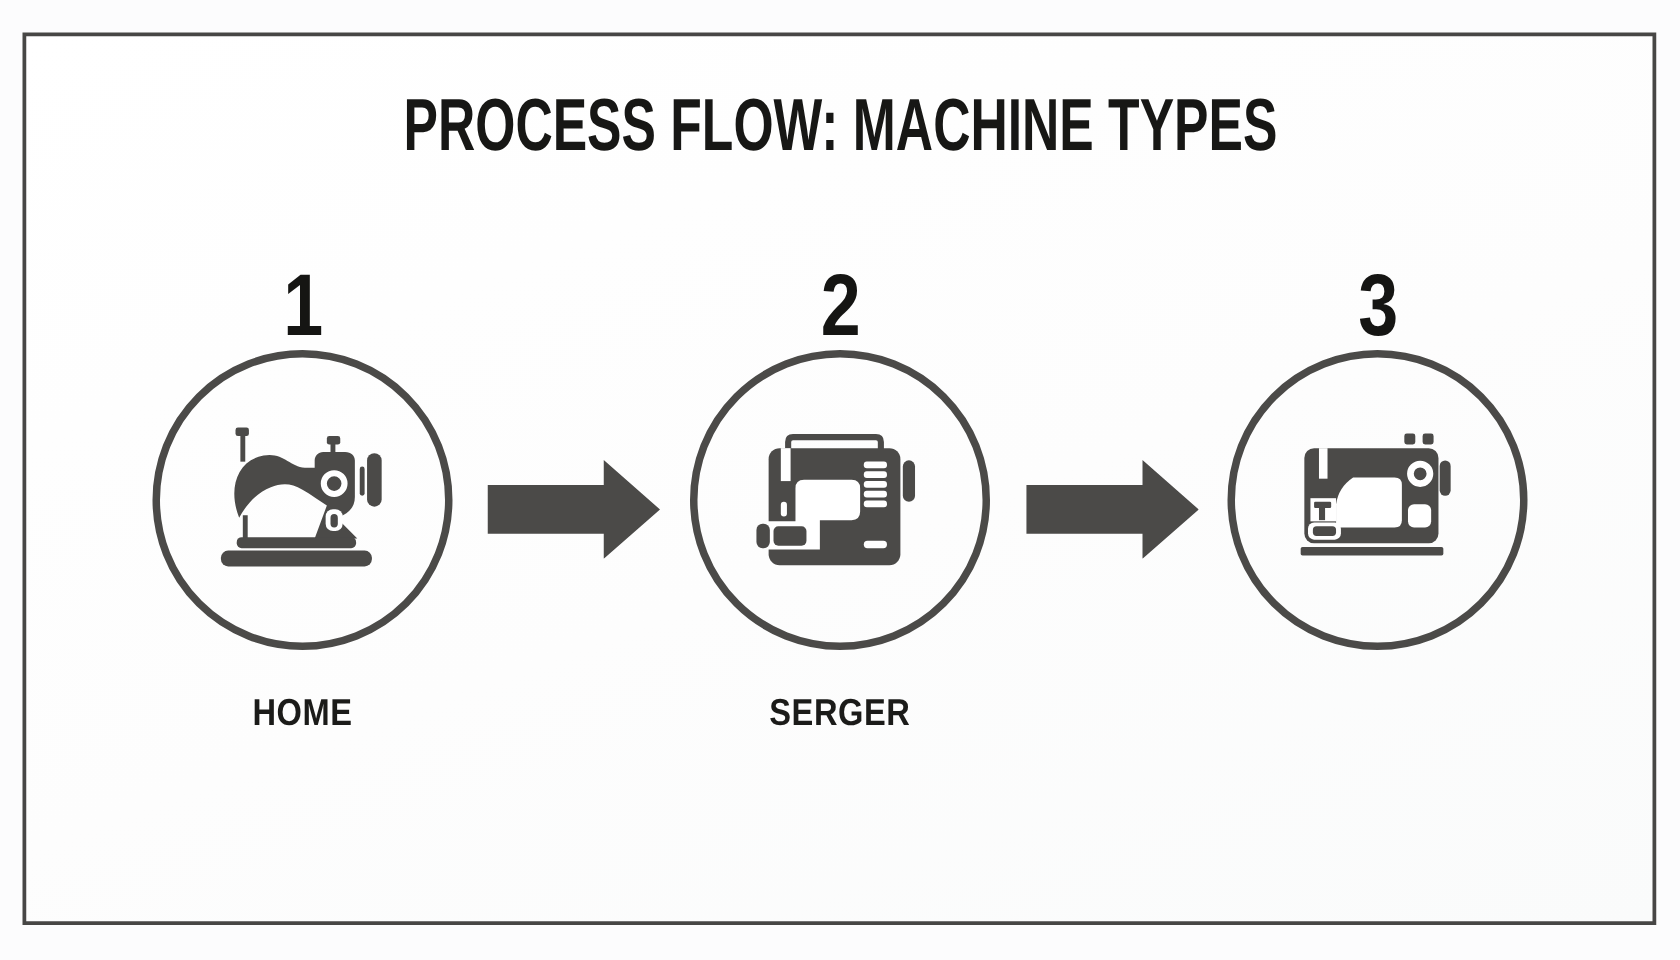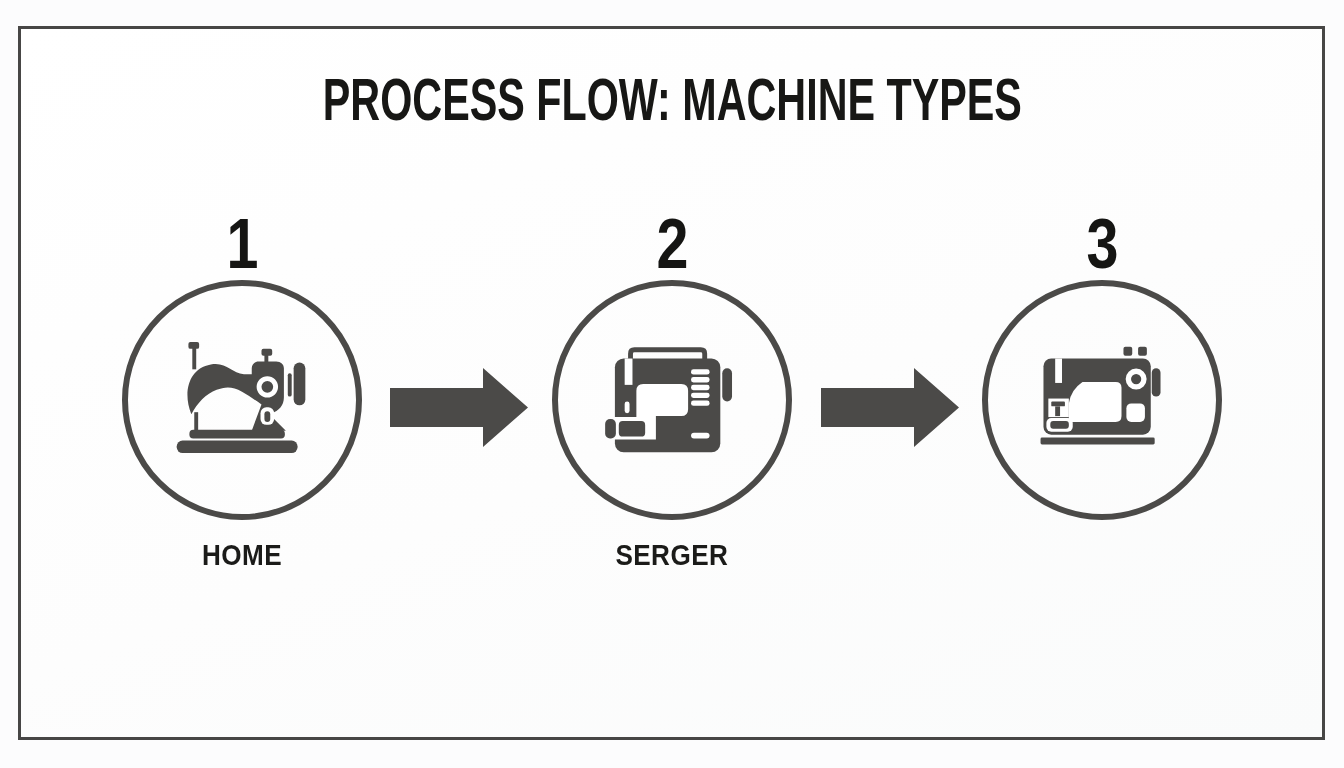--- a/index.html
+++ b/index.html
@@ -50,21 +50,21 @@
 
   .step-circle {
     width: 240px; height: 240px;
     border: 6px solid #4b4a48;
     border-radius: 50%;
     background: transparent;
     display: flex; align-items: center; justify-content: center;
   }
 
   .step-label {
-    margin-top: 20px;
+    margin-top: 36px;
     font-size: 30px; font-weight: 700; color: #1b1b19;
     line-height: 30px; text-align: center;
     letter-spacing: 0.5px;
   }
   .step-label .cond { transform: scaleX(0.87); }
 
   .machine-icon { display: block; }
 
   .arrow {
     position: absolute;

